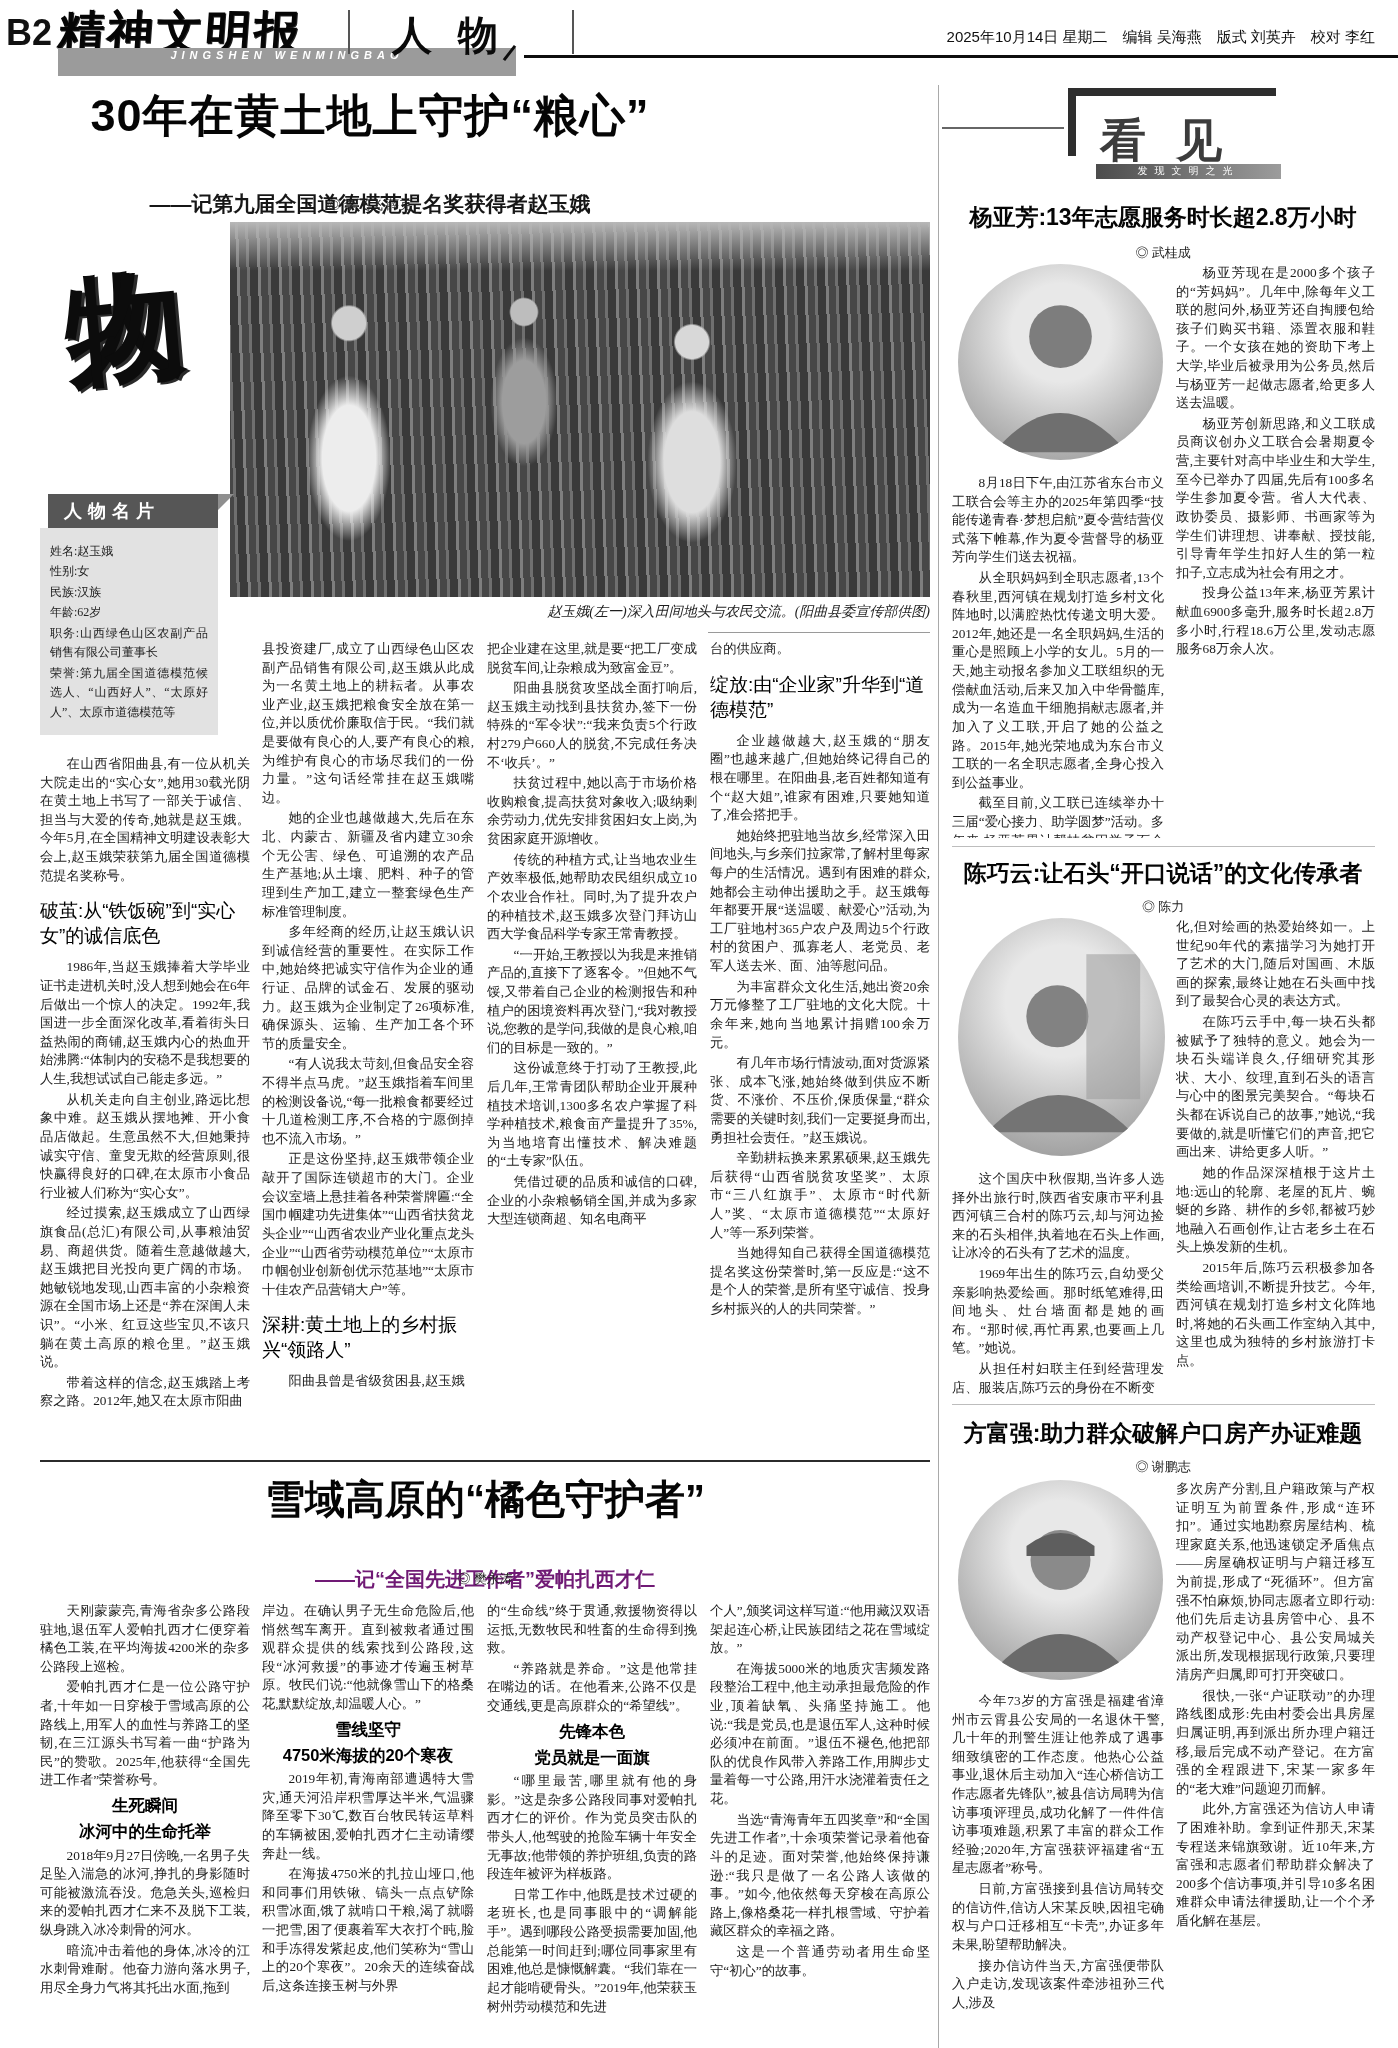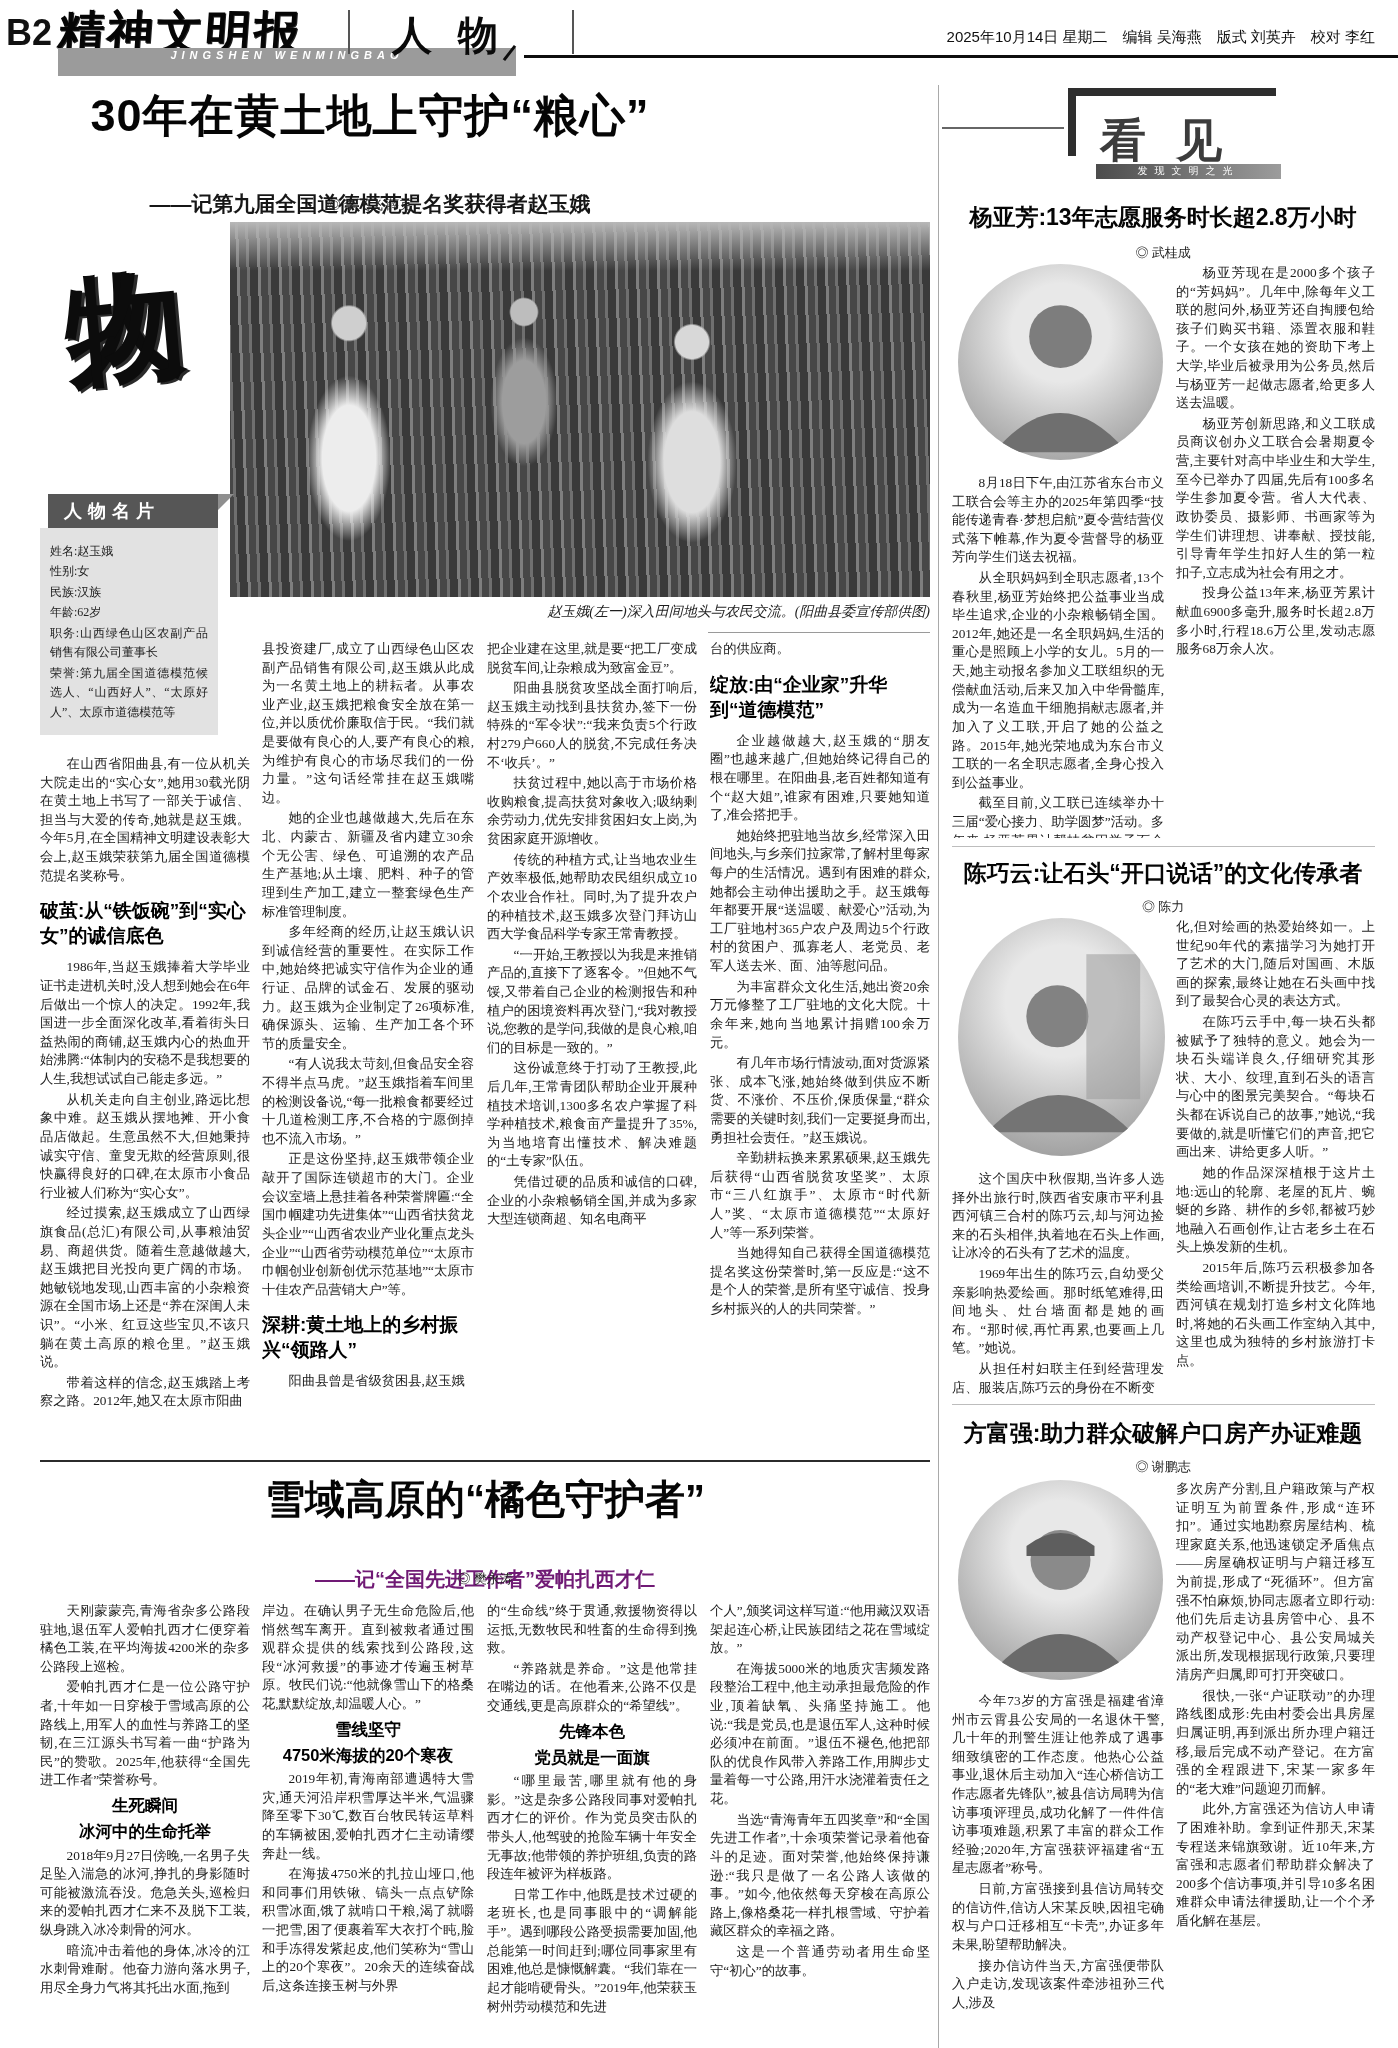--- a/index.html
+++ b/index.html
@@ -52,21 +52,21 @@
   .card-head{background:#565656;color:#fff;font-family:"Liberation Sans",sans-serif;font-weight:bold;
              font-size:18px;letter-spacing:6px;padding:5px 0 5px 16px;position:relative;margin-left:8px;}
   .card-head::after{content:"";position:absolute;right:-16px;top:0;width:0;height:0;
              border-top:16px solid #8f8f8f;border-right:16px solid transparent;}
   .card-body{background:#e2e2e2;padding:14px 10px 12px;font-size:12px;line-height:1.62;color:#222;}
   .card-row{margin-bottom:1px;text-align:justify;}
   
   .col{position:absolute;text-align:justify;font-size:13.3px;line-height:1.4;overflow:hidden;color:#1c1c1c;}
   .fl-p{text-indent:2em;margin:0 0 2px;}
   .fl-pc{margin:0 0 2px;}
-  .fl-h{font-family:"Liberation Sans",sans-serif;font-weight:bold;font-size:19px;line-height:1.32;
+  .fl-h{font-family:"Liberation Sans",sans-serif;font-weight:normal;font-size:19px;line-height:1.32;
         margin:13px 0 10px;color:#000;text-align:left;}
   .fl-hc{font-family:"Liberation Sans",sans-serif;font-weight:bold;font-size:16.5px;line-height:1.35;
         text-align:center;margin:4px 0;color:#000;}
   .fl-hc:first-child,.fl-hc + .fl-hc{margin-top:2px;}
   .main-divider{position:absolute;left:40px;top:1460px;width:890px;height:2px;background:#2b2b2b;}
   
   .sec-head{position:absolute;left:40px;top:1472px;width:890px;text-align:center;
             font-family:"Liberation Sans",sans-serif;font-weight:bold;font-size:40px;color:#050505;}
   .sec-deck{position:absolute;left:40px;top:1566px;width:890px;text-align:center;
             font-family:"Liberation Sans",sans-serif;font-weight:bold;font-size:20px;color:#701a75;}
@@ -213,21 +213,21 @@
   <div class="seen-title" style="top:202px;">杨亚芳:13年志愿服务时长超2.8万小时</div>
   <div class="byline seen-byline" style="top:244px;">◎ 武桂成</div>
   <div class="portrait" style="left:958px;top:264px;width:205px;height:196px;">
     <svg viewBox="0 0 100 100">
       <circle cx="50" cy="37" r="16" fill="#7d7d7d"></circle>
         <path d="M16 96 Q50 56 84 96 Z" fill="#6f6f6f"></path>
     </svg>
   </div>
   <div class="col" style="left:952px;top:474px;width:212px;height:364px;">
       <div class="fl-p">8月18日下午,由江苏省东台市义工联合会等主办的2025年第四季“技能传递青春·梦想启航”夏令营结营仪式落下帷幕,作为夏令营督导的杨亚芳向学生们送去祝福。</div>
-      <div class="fl-p">从全职妈妈到全职志愿者,13个春秋里,杨亚芳始终把公益事业当成毕生追求,企业的小杂粮畅销全国。2012年,她还是一名全职妈妈,生活的重心是照顾上小学的女儿。5月的一天,她主动报名参加义工联组织的无偿献血活动,后来又加入中华骨髓库,成为一名造血干细胞捐献志愿者,并加入了义工联,开启了她的公益之路。2015年,她光荣地成为东台市义工联的一名全职志愿者,全身心投入到公益事业。</div>
+      <div class="fl-p">从全职妈妈到全职志愿者,13个春秋里,西河镇在规划打造乡村文化阵地时,以满腔热忱传递文明大爱。2012年,她还是一名全职妈妈,生活的重心是照顾上小学的女儿。5月的一天,她主动报名参加义工联组织的无偿献血活动,后来又加入中华骨髓库,成为一名造血干细胞捐献志愿者,并加入了义工联,开启了她的公益之路。2015年,她光荣地成为东台市义工联的一名全职志愿者,全身心投入到公益事业。</div>
       <div class="fl-p">截至目前,义工联已连续举办十三届“爱心接力、助学圆梦”活动。多年来,杨亚芳累计帮扶贫困学子百余名,荣获各级荣誉30余项。</div>
     </div>
   <div class="col" style="left:1176px;top:264px;width:199px;height:574px;">
       <div class="fl-p">杨亚芳现在是2000多个孩子的“芳妈妈”。几年中,除每年义工联的慰问外,杨亚芳还自掏腰包给孩子们购买书籍、添置衣服和鞋子。一个女孩在她的资助下考上大学,毕业后被录用为公务员,然后与杨亚芳一起做志愿者,给更多人送去温暖。</div>
       <div class="fl-p">杨亚芳创新思路,和义工联成员商议创办义工联合会暑期夏令营,主要针对高中毕业生和大学生,至今已举办了四届,先后有100多名学生参加夏令营。省人大代表、政协委员、摄影师、书画家等为学生们讲理想、讲奉献、授技能,引导青年学生扣好人生的第一粒扣子,立志成为社会有用之才。</div>
       <div class="fl-p">投身公益13年来,杨亚芳累计献血6900多毫升,服务时长超2.8万多小时,行程18.6万公里,发动志愿服务68万余人次。</div>
     </div>
   <div class="seen-sep" style="top:846px;"></div>
 
   <div class="seen-title" style="top:858px;">陈巧云:让石头“开口说话”的文化传承者</div>

